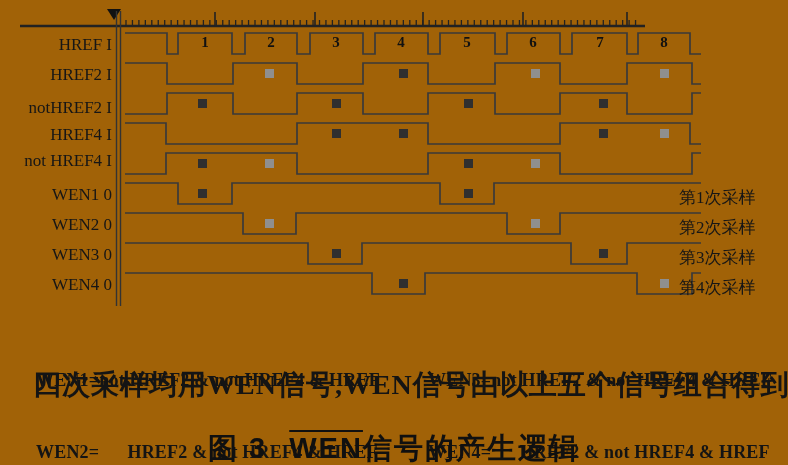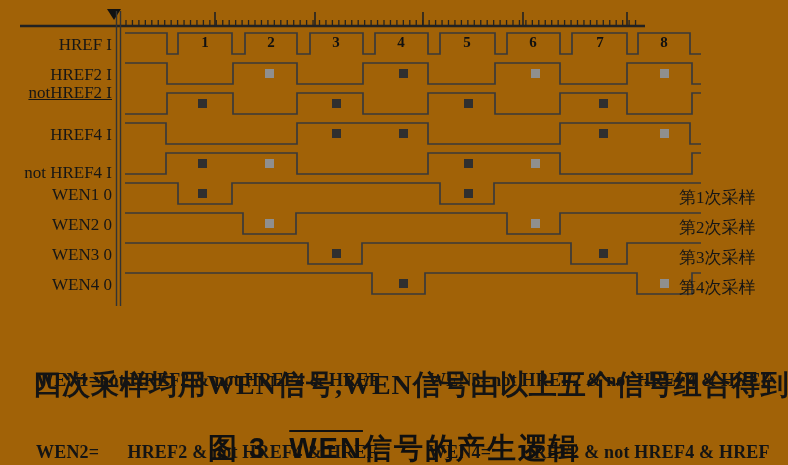--- a/index.html
+++ b/index.html
@@ -145,23 +145,23 @@
       <polyline points="125,174 166,174 166,153 297,153 297,174 428,174 428,153 560,153 560,174 692,174 692,153 701,153" fill="none" stroke="#3a3a3a" stroke-width="1.7"></polyline>
       <polyline points="125,183 178,183 178,204 232,204 232,183 440,183 440,204 494,204 494,183 701,183" fill="none" stroke="#3a3a3a" stroke-width="1.7"></polyline>
       <polyline points="125,213 243,213 243,234 296,234 296,213 507,213 507,234 560,234 560,213 701,213" fill="none" stroke="#3a3a3a" stroke-width="1.7"></polyline>
       <polyline points="125,243 308,243 308,264 362,264 362,243 571,243 571,264 627,264 627,243 701,243" fill="none" stroke="#3a3a3a" stroke-width="1.7"></polyline>
       <polyline points="125,273 372,273 372,294 425,294 425,273 637,273 637,294 692,294 692,273 701,273" fill="none" stroke="#3a3a3a" stroke-width="1.7"></polyline>
     </svg>
 
   <div id="labels-layer" class="abs" style="left:0;top:0;">
       <div class="sig-label" style="top: 36px;">HREF I</div>
       <div class="sig-label" style="top: 66px;">HREF2 I</div>
-      <div class="sig-label" style="top: 84px; text-decoration: underline;">notHREF2 I</div>
+      <div class="sig-label" style="top: 99px;">notHREF2 I</div>
       <div class="sig-label" style="top: 126px;">HREF4 I</div>
-      <div class="sig-label" style="top: 164px;">not HREF4 I</div>
+      <div class="sig-label" style="top: 152px;">not HREF4 I</div>
       <div class="sig-label" style="top: 186px;">WEN1 0</div>
       <div class="sig-label" style="top: 216px; text-align: right;">WEN2 0</div>
       <div class="sig-label" style="top: 246px;">WEN3 0</div>
       <div class="sig-label" style="top: 276px;">WEN4 0</div>
     </div>
   <div id="pulses-layer" class="abs" style="left:0;top:0;">
       <div class="pulse-num" style="left: 195px;">1</div>
       <div class="pulse-num" style="left: 261px;">2</div>
       <div class="pulse-num" style="left: 326px;">3</div>
       <div class="pulse-num" style="left: 391px;">4</div>

